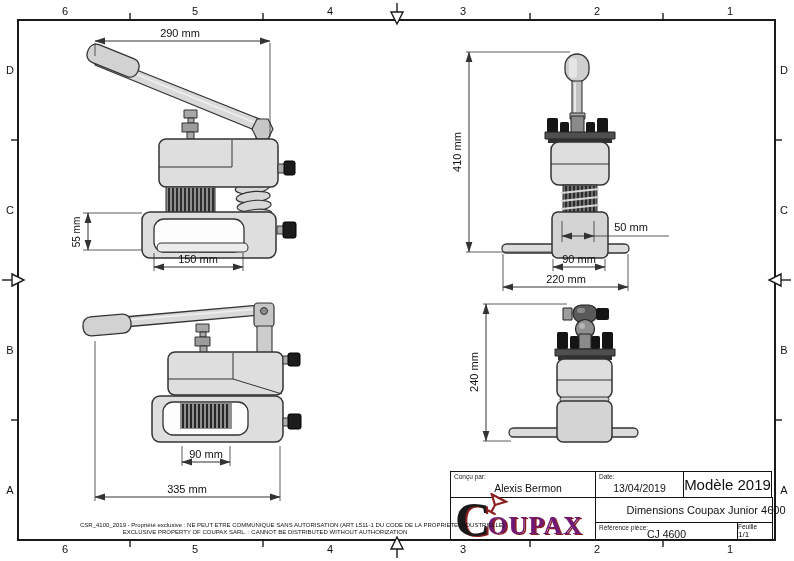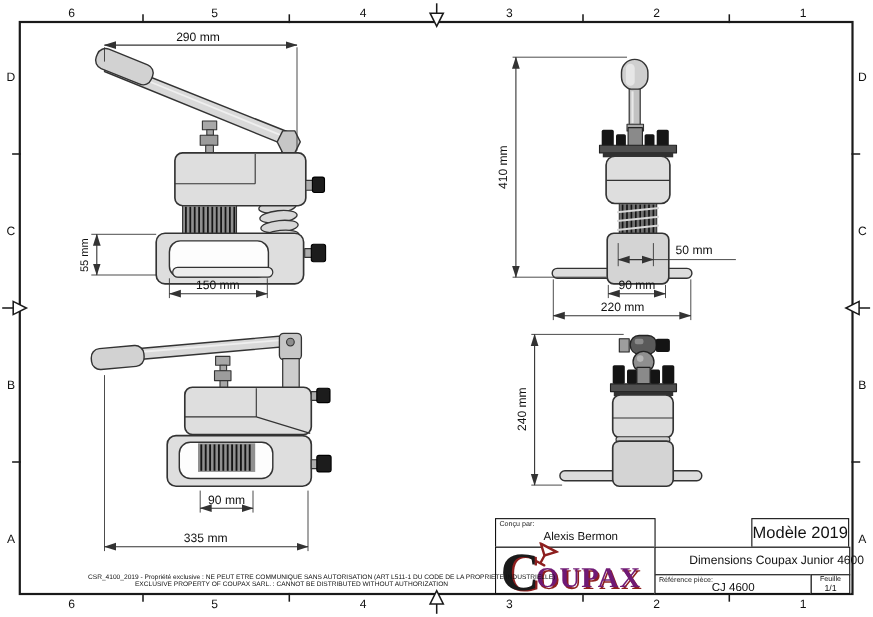--- a/index.html
+++ b/index.html
@@ -17,21 +17,21 @@
   .cell .val.pad{padding-top:6px;box-sizing:border-box;}
   .c-concu  {left:0;   top:0;  width:146px;height:27px;padding-left:10px;}
   .c-date   {left:145px;top:0;  width:89px; height:27px;}
   .c-modele {left:233px;top:0;  width:89px; height:27px;}
   .c-logo   {left:0;   top:26px;width:146px;height:43px;}
   .c-title  {left:145px;top:26px;width:178px;height:26px;padding-left:44px;}
   .c-ref    {left:145px;top:51px;width:143px;height:18px;}
   .c-feuille{left:287px;top:51px;width:36px; height:18px;}
   .c-title .val{font-size:11px;}
   .c-modele .val{font-size:15px;}
-  .c-feuille .fl{display:flex;flex-direction:column;align-items:center;justify-content:center;height:100%;}
+  .c-feuille .fl{display:flex;flex-direction:column;align-items:flex-start;justify-content:center;height:100%;}
   .c-feuille .flbl{font-size:6.5px;line-height:7px;}
   .c-feuille .fval{font-size:8px;line-height:9px;}
 
   
   .logo{position:absolute;left:4px;bottom:1px;display:flex;align-items:flex-end;
         font-family:"Liberation Serif","DejaVu Serif",serif;font-weight:700;}
   .logo-c{font-size:49px;line-height:36px;color:#1a1a1a;text-shadow:2px 1px 0 #8e1f1f;}
   .logo-rest{font-size:26px;line-height:24px;letter-spacing:1px;color:#701a75;
              text-shadow:1.5px 1px 0 #8e1f1f;margin-left:-3px;}
   .glass{position:absolute;left:27px;top:-9px;}
@@ -351,20 +351,24 @@
       <text x="478" y="372" font-size="11" text-anchor="middle" stroke="none" transform="rotate(-90 478 372)">240 mm</text>
     </g>
   </g>
 </svg>
 
 <div class="titleblock">
   <div class="cell c-concu">
     <span class="lbl">Conçu par:</span>
     <div class="val pad">Alexis Bermon</div>
   </div>
+  <div class="cell c-date">
+    <span class="lbl">Date:</span>
+    <div class="val pad">13/04/2019</div>
+  </div>
   <div class="cell c-modele">
     <div class="val">Modèle 2019</div>
   </div>
   <div class="cell c-logo">
     <div class="logo">
       <span class="logo-c">C</span>
         <span class="logo-rest">OUPAX</span>
       <svg class="glass" width="26" height="24" viewBox="0 0 26 24">
         <g transform="rotate(28 13 12)" stroke="#8e1f1f" stroke-width="2.2" fill="#fff" stroke-linecap="round">
           <path d="M5,4 L21,4 L13,12 Z"></path>

